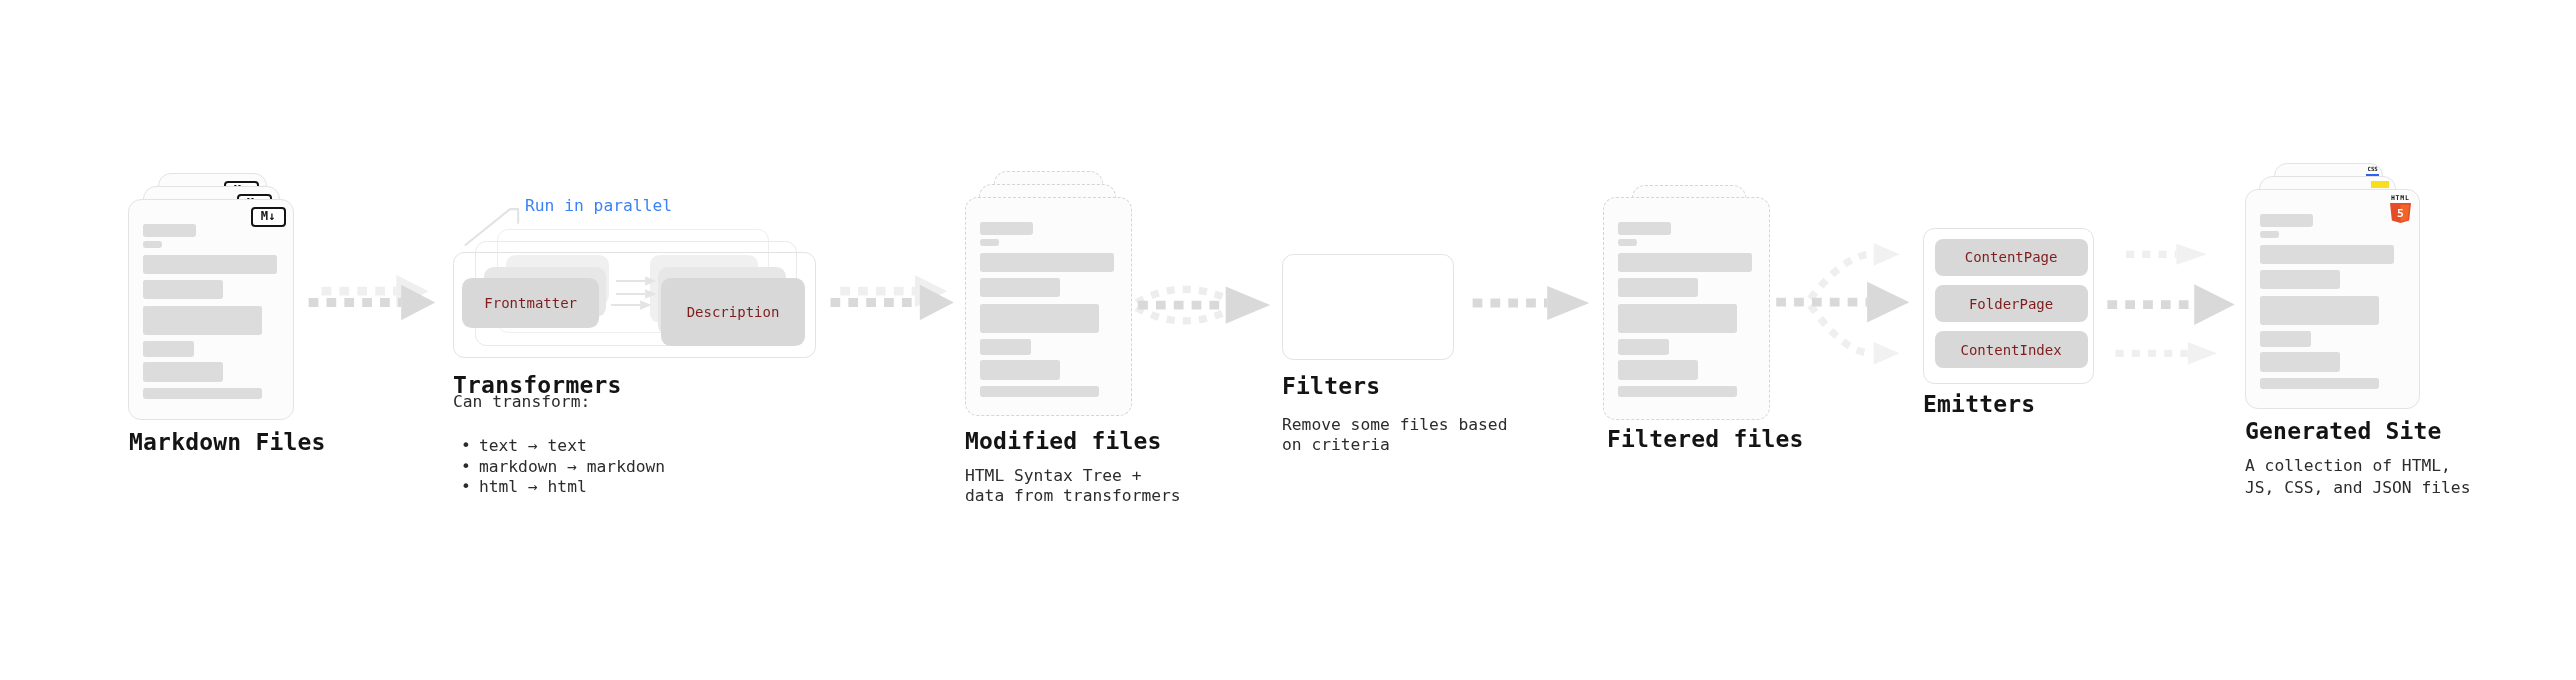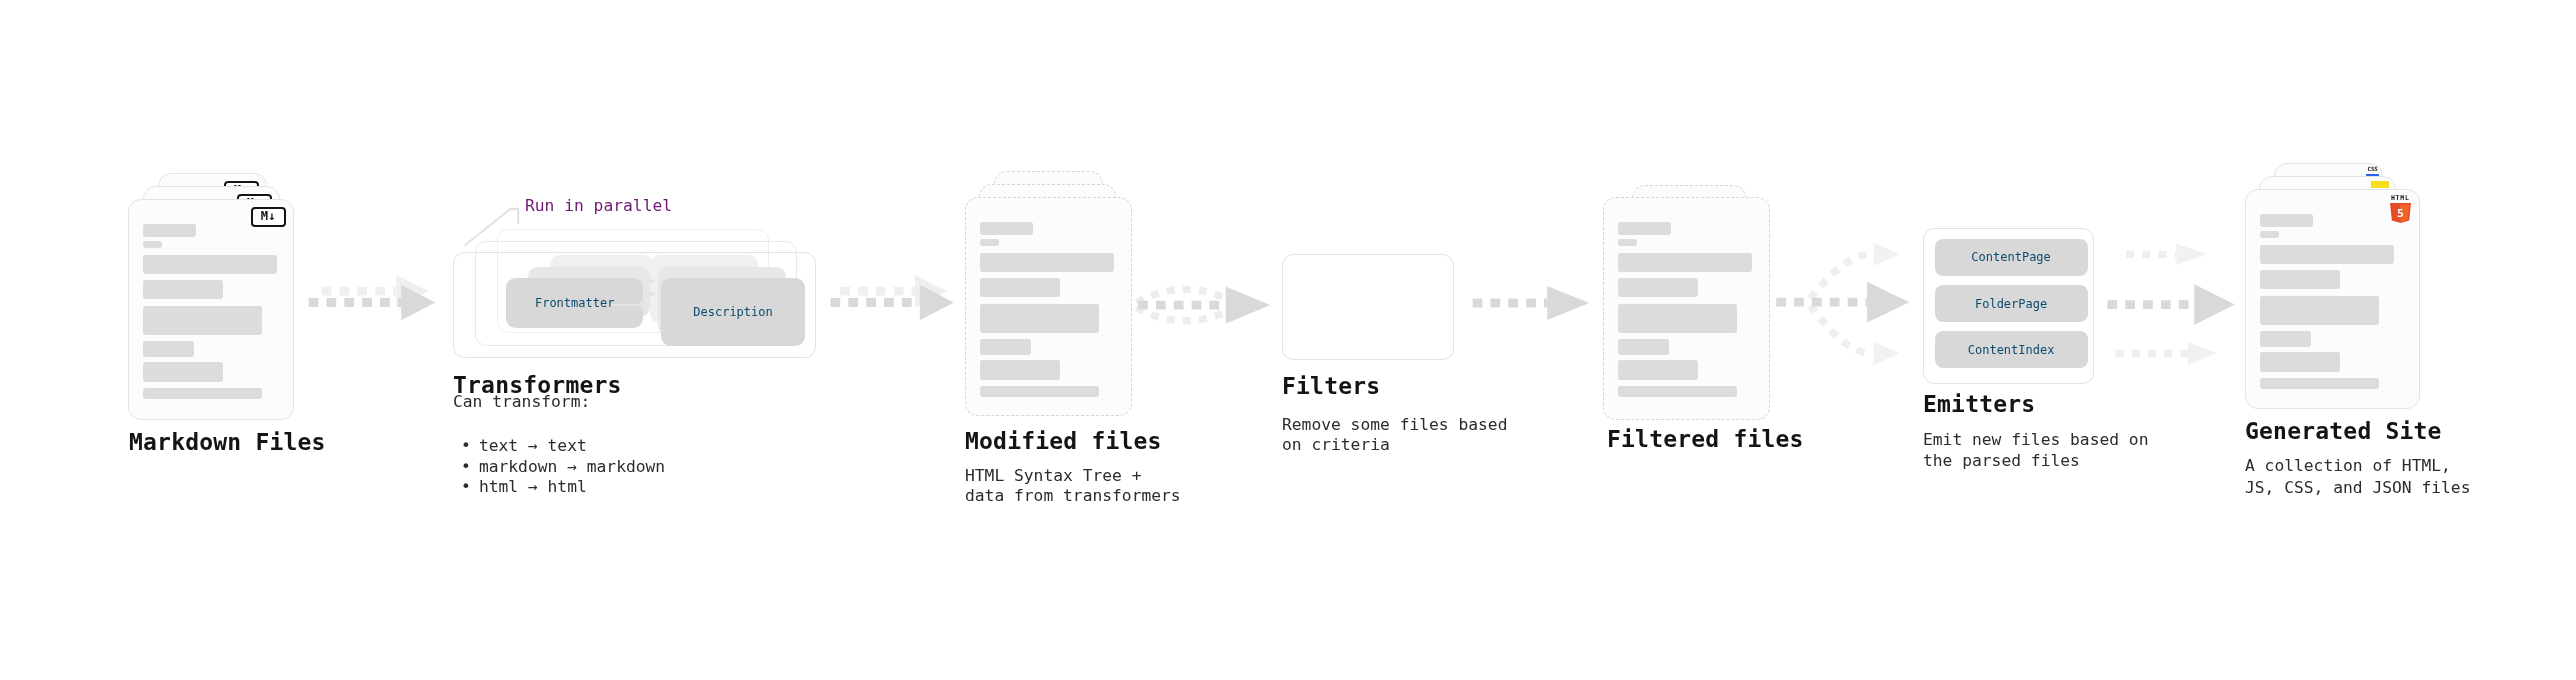--- a/index.html
+++ b/index.html
@@ -29,34 +29,34 @@
   .html5-icon{position:absolute;top:4.9px;right:6.5px;width:24.4px;text-align:center;}
   .html5-word{font-size:6.5px;font-weight:bold;letter-spacing:0.8px;color:#111;line-height:7.3px;}
   .js-icon{position:absolute;top:4.1px;right:5.7px;width:18px;height:7.3px;}
   .css-icon{position:absolute;top:3.3px;right:2.4px;width:14px;text-align:center;}
   .css-word{font-size:5.7px;font-weight:bold;color:#111;line-height:5.7px;}
   .css-bar{margin-top:0.8px;width:13px;height:2.4px;}
 
   
   .title{position:absolute;font-size:23px;font-weight:bold;letter-spacing:0.2px;color:#141414;white-space:nowrap;line-height:28px;}
   .sub{position:absolute;font-size:16.3px;color:#2c2c2c;line-height:20.3px;white-space:pre-line;}
-  .annotation{position:absolute;font-size:16.3px;color:#701a75;white-space:nowrap;line-height:19.5px;}
+  .annotation{position:absolute;font-size:16.3px;color:#3b82f6;white-space:nowrap;line-height:19.5px;}
   .bullet-row{position:absolute;font-size:16.3px;color:#2c2c2c;white-space:nowrap;line-height:19.5px;}
   .bullet-row .blt{margin-right:8.1px;}
 
   
   .outline-card{position:absolute;border:1.6px solid #e2e2e2;border-radius:11.4px;box-sizing:border-box;background:#fff;}
   .t-card{position:absolute;border-radius:11.4px;box-sizing:border-box;background:transparent;}
   .t-front{border:1.6px solid #e2e2e2;}
   .t-mid{border:1.6px solid #e9e9e9;}
   .t-back{border:1.6px solid #eeeeee;}
 
   .gray-box{position:absolute;background:#d8d8d8;border-radius:9.8px;display:flex;align-items:center;justify-content:center;
-    font-size:12px;color:#0c4a6e;white-space:nowrap;}
-  .tbox-l{left:8.1px;top:25px;width:38%;height:50px;margin-left:44px;}
+    font-size:14px;color:#7f1d1d;white-space:nowrap;}
+  .tbox-l{left:8.1px;top:25px;width:38%;height:50px;}
   .tbox-r{right:9.8px;top:25px;width:40%;height:68px;}
   .shade2{background:#e7e7e7;}
   .shade3{background:#f0f0f0;}
   .mini-arrow{left:43%;top:50%;transform:translateY(-50%);}
   .emit-box{left:10.6px;width:153px;height:37px;border-radius:8.1px;}
 </style>
 </head>
 <body>
 
 <div class="canvas">
@@ -195,22 +195,20 @@
     <line x1="4" y1="84" x2="116" y2="84" stroke="#d9d9d9" stroke-width="11" stroke-dasharray="12 10"></line>
     <polygon points="116,59 168,84 116,109" fill="#d9d9d9"></polygon>
   </svg>
 
   <div class="outline-card" style="left:1923px;top:228px;width:171px;height:156px;">
     <div class="gray-box emit-box" style="top:9.8px;">ContentPage</div>
     <div class="gray-box emit-box" style="top:56px;">FolderPage</div>
     <div class="gray-box emit-box" style="top:102px;">ContentIndex</div>
   </div>
   <div class="title" style="left:1923px;top:390px;">Emitters</div>
-  <div class="sub" style="left:1923px;top:429px;line-height:21px;">Emit new files based on
-the parsed files</div>
 
   <svg style="left:2103px;top:234px;" width="137" height="142" viewBox="0 0 168 175">
     <line x1="28" y1="25" x2="90" y2="25" stroke="#efefef" stroke-width="9" stroke-dasharray="10 10"></line>
     <polygon points="90,12 128,25 90,38" fill="#f1f1f1"></polygon>
     <line x1="5" y1="87" x2="112" y2="87" stroke="#d9d9d9" stroke-width="11" stroke-dasharray="12 10"></line>
     <polygon points="112,62 162,87 112,112" fill="#d9d9d9"></polygon>
     <line x1="15" y1="147" x2="104" y2="147" stroke="#efefef" stroke-width="9" stroke-dasharray="10 10"></line>
     <polygon points="104,133 140,147 104,161" fill="#f1f1f1"></polygon>
   </svg>
 

